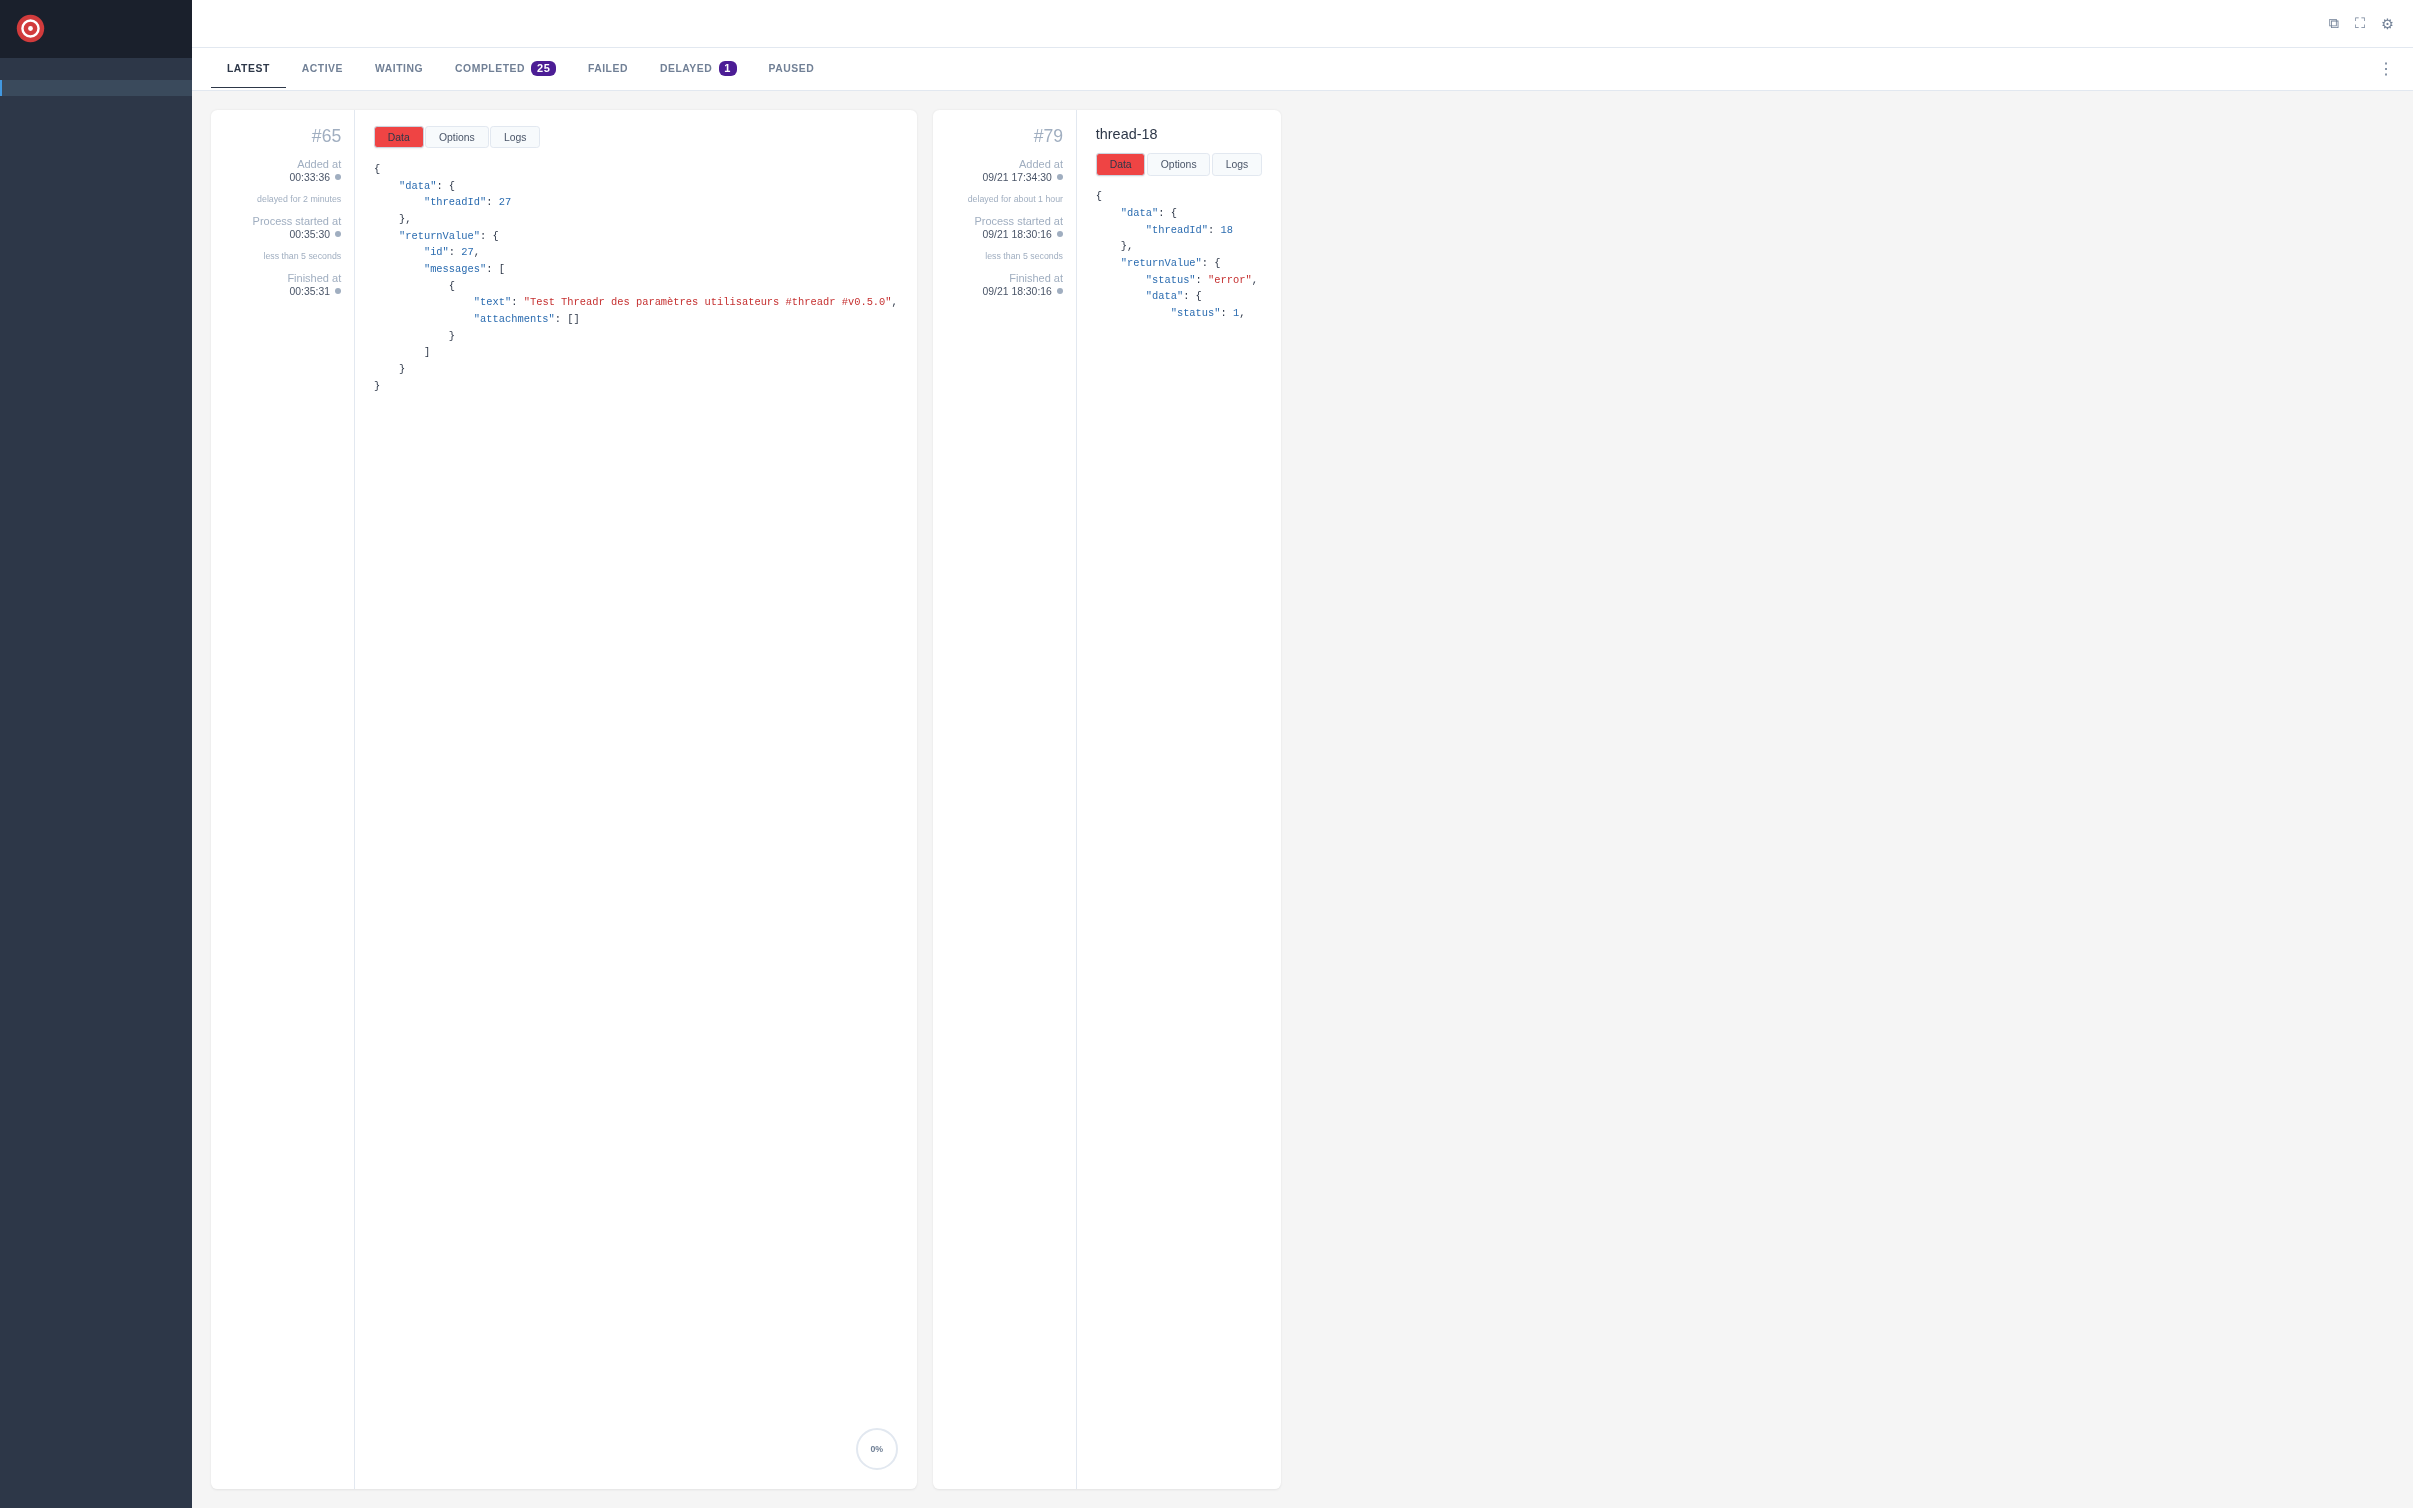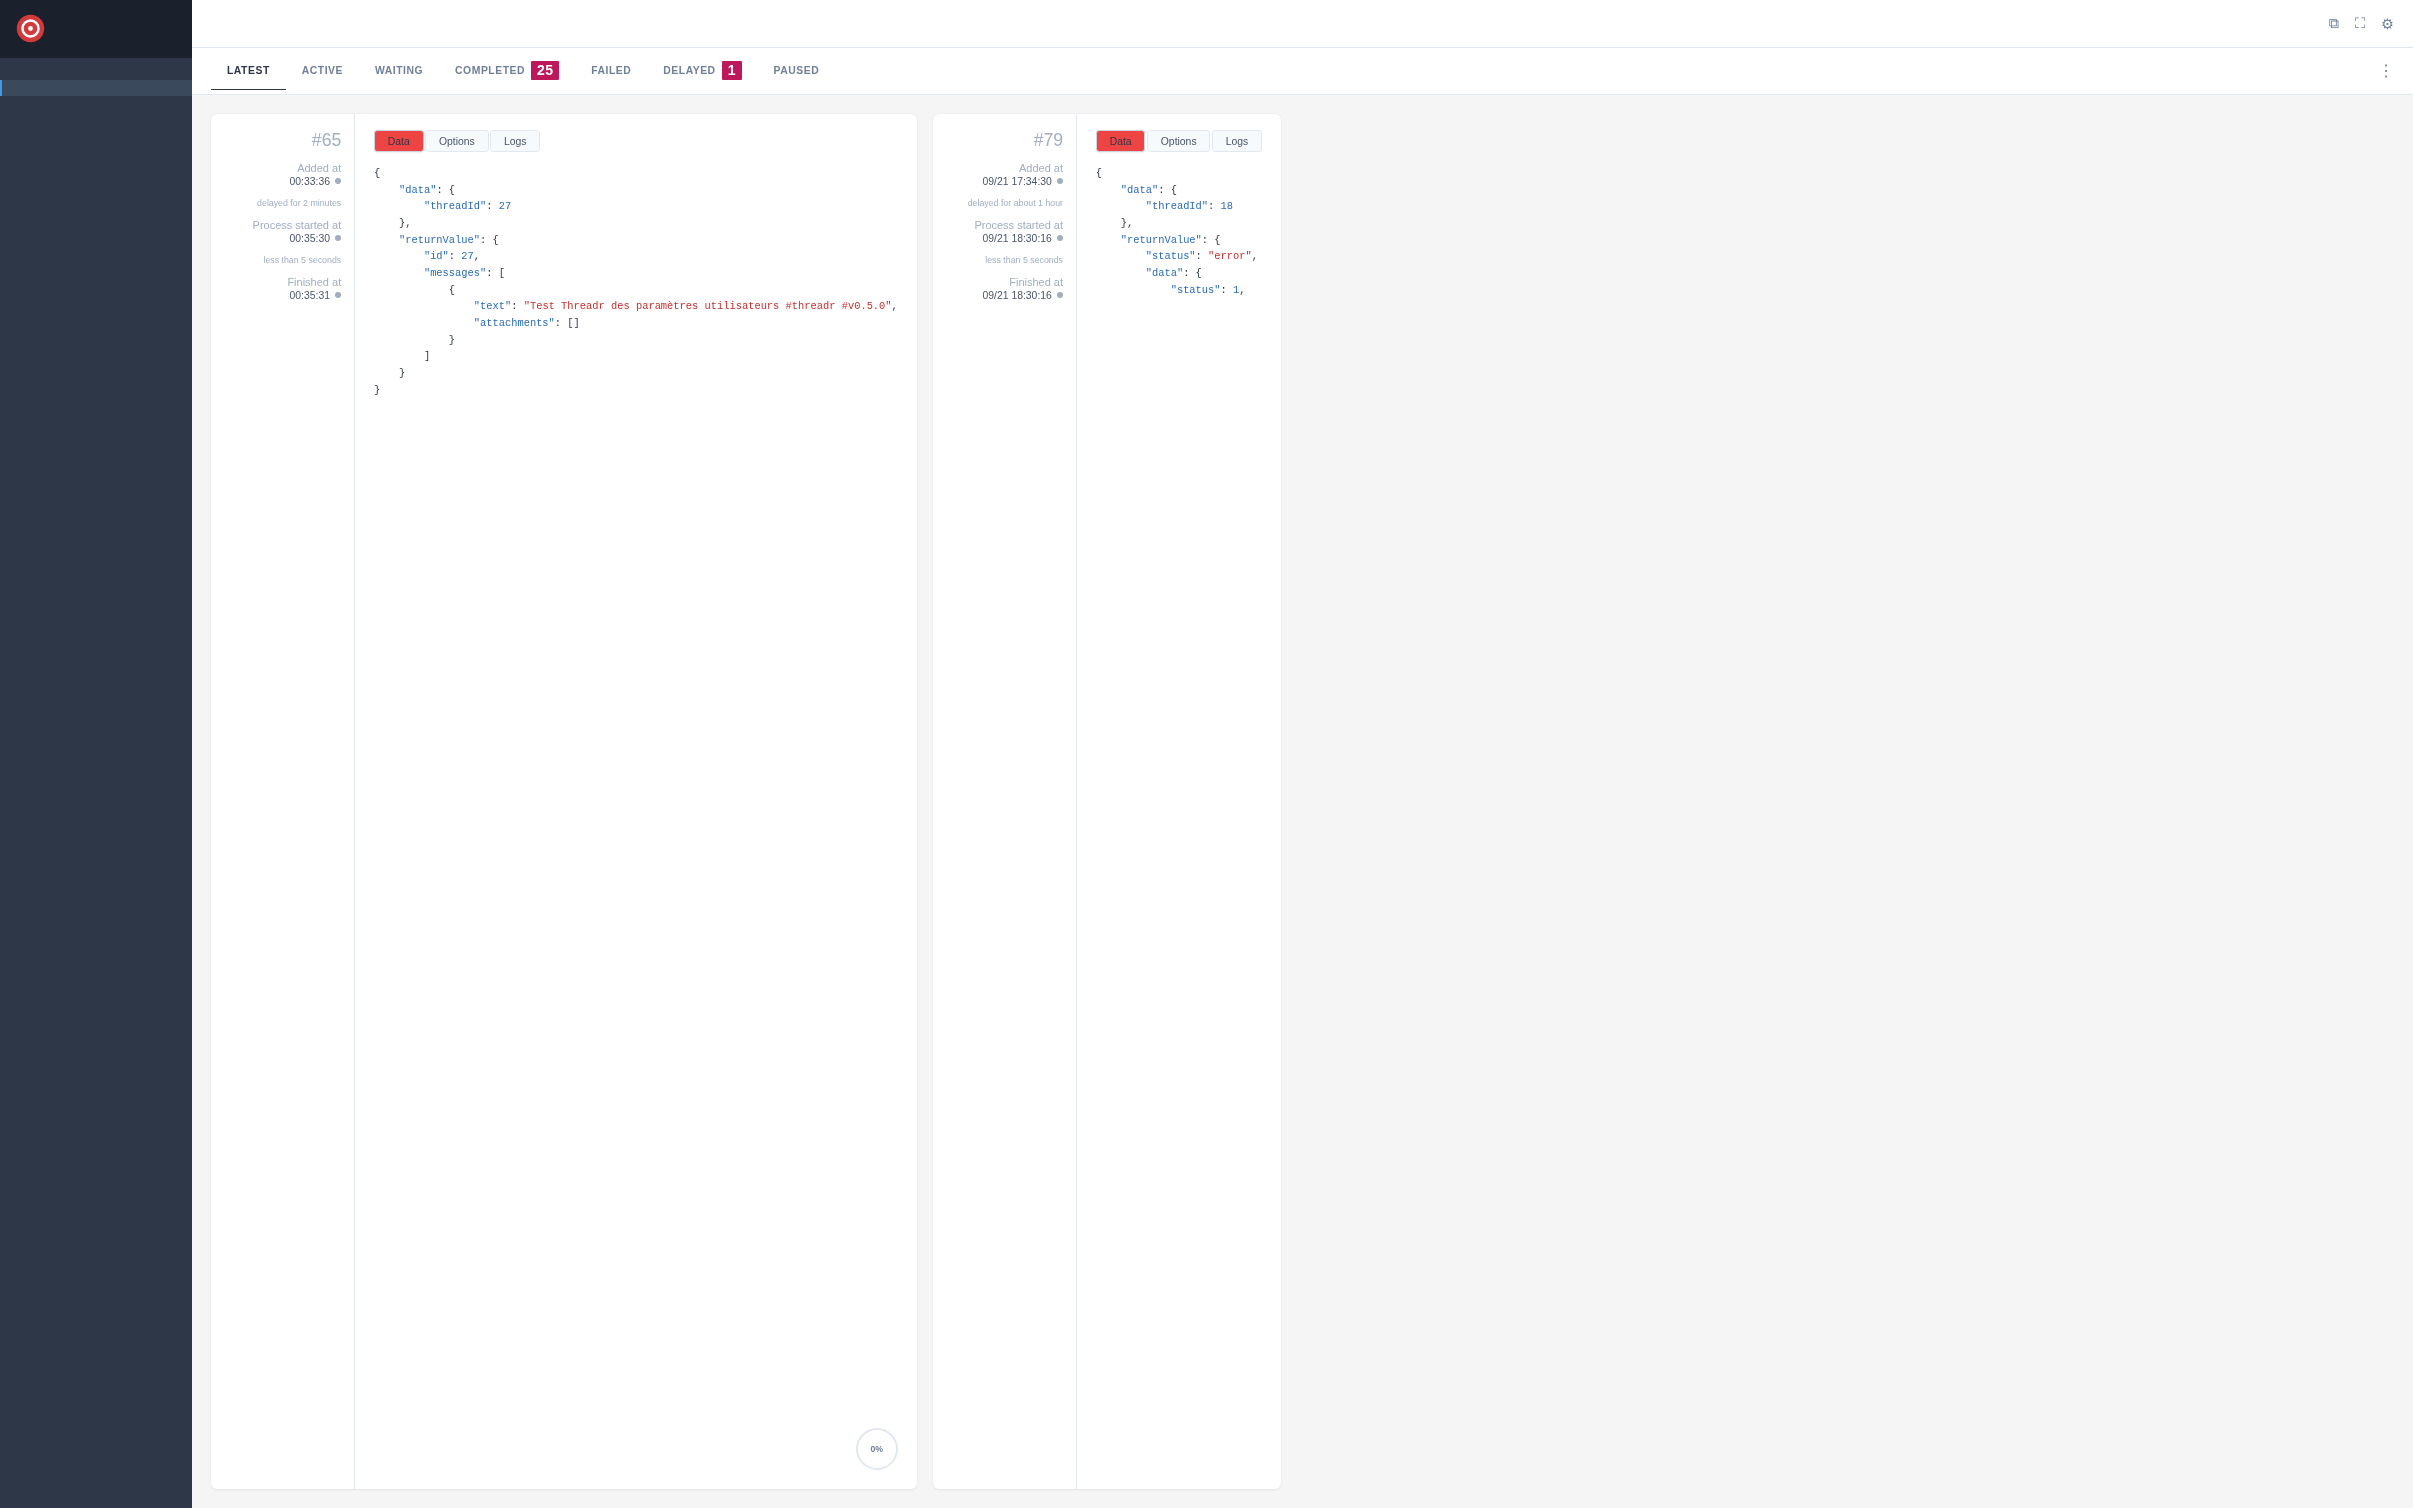--- a/index.html
+++ b/index.html
@@ -114,25 +114,25 @@
       text-transform: uppercase;
       display: flex;
       align-items: center;
       gap: 6.4px;
     }
     .tab.active {
       color: #2d3748;
       border-bottom-color: #2d3748;
     }
     .tab-badge {
-      background: #be185d;
+      background: #4c1d95;
       color: #fff;
-      border-radius: 1px;
+      border-radius: 6px;
       padding: 1.6px 5.6px;
-      font-size: 14px;
+      font-size: 11px;
       font-weight: 700;
     }
     .tabs-spacer { flex: 1; }
     .tabs-more-icon {
       color: #718096;
       cursor: pointer;
       font-size: 16px;
     }
 
     
@@ -377,20 +377,21 @@
             <div class="meta-label">Process started at</div>
             <div class="meta-value">09/21 18:30:16<span class="meta-dot"></span></div>
           </div>
           <div class="meta-delay">less than 5 seconds</div>
           <div class="meta-group">
             <div class="meta-label">Finished at</div>
             <div class="meta-value">09/21 18:30:16<span class="meta-dot"></span></div>
           </div>
         </div>
         <div class="job-body">
+          <div class="job-name">thread-18</div>
           <div class="job-tabs">
             <button class="job-tab active">Data</button>
             <button class="job-tab">Options</button>
             <button class="job-tab">Logs</button>
           </div>
           <div class="json-block">
             <div>{</div>
             <div>&nbsp;&nbsp;&nbsp;&nbsp;<span class="json-key">"data"</span>: {</div>
             <div>&nbsp;&nbsp;&nbsp;&nbsp;&nbsp;&nbsp;&nbsp;&nbsp;<span class="json-key">"threadId"</span>: <span class="json-number">18</span></div>
             <div>&nbsp;&nbsp;&nbsp;&nbsp;},</div>

